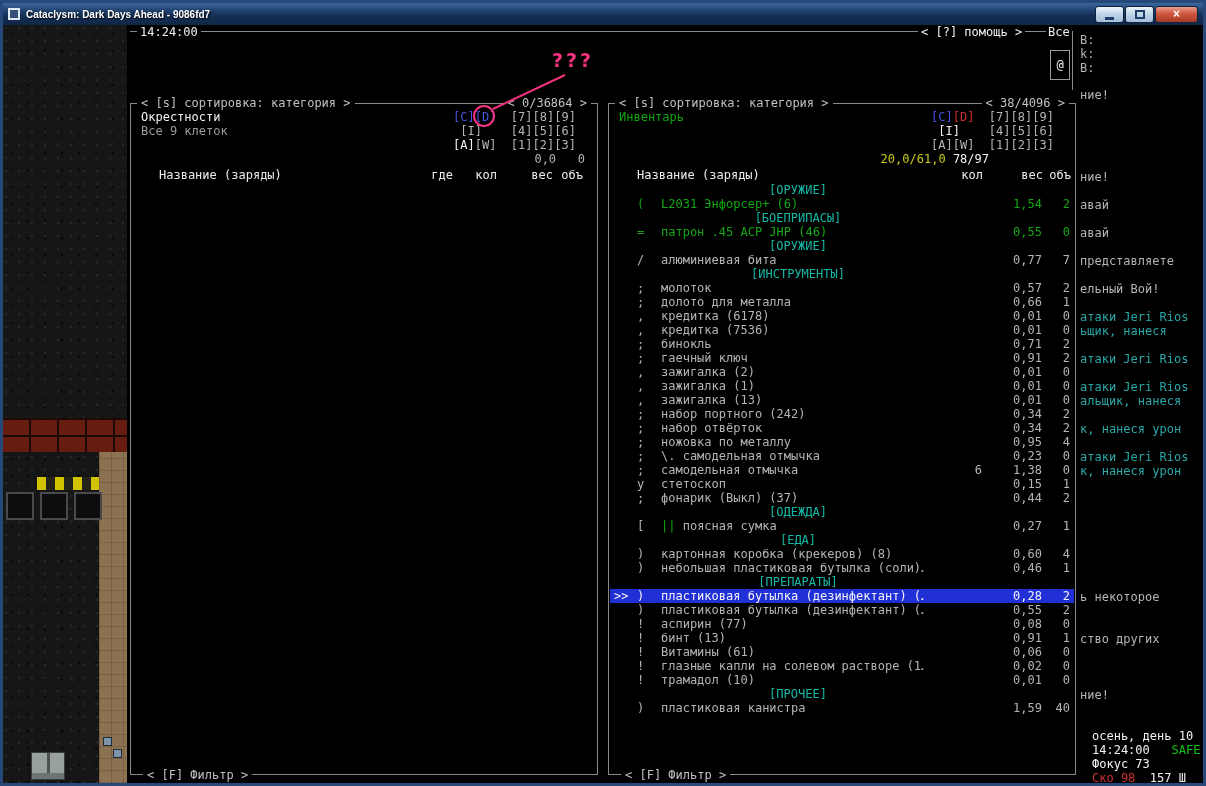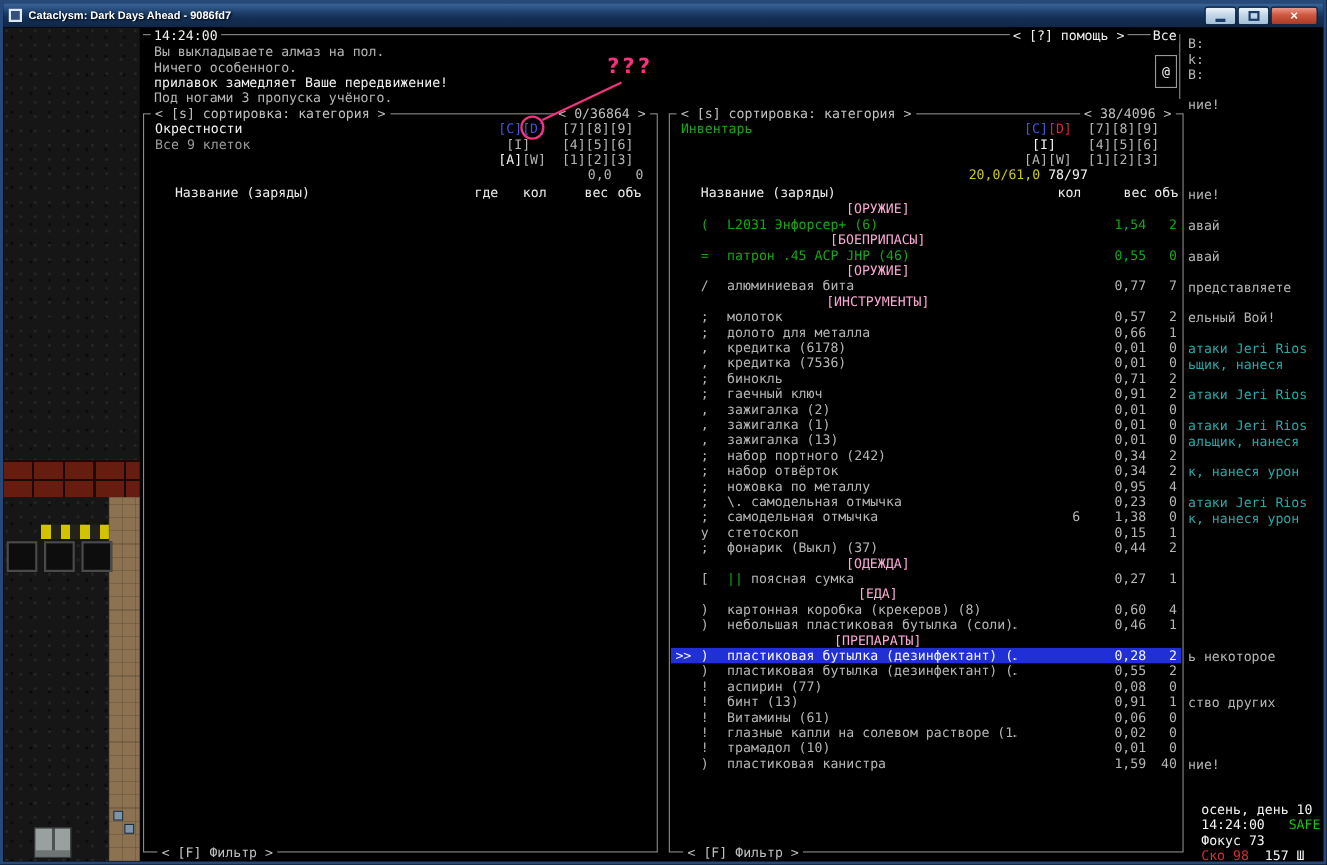--- a/index.html
+++ b/index.html
@@ -63,21 +63,21 @@
   .cols .nm{flex:1;overflow:hidden;}
   .cell{text-align:right;flex:0 0 auto;}
   .panel-left .wh{width:40px}.panel-left .q{width:44px}.panel-left .w{width:56px}.panel-left .v{width:30px}
   .panel-right .q{width:58px}.panel-right .w{width:60px}.panel-right .v{width:28px}
   .rows{position:absolute;top:79px;left:1px;right:1px;}
   .item-row{display:flex;height:14px;line-height:14px;padding:0 4px;color:#b5b5b5;white-space:pre;}
   .item-row .mk{width:23px;flex:0 0 auto;}
   .item-row .sym{width:24px;flex:0 0 auto;}
   .item-row .nm{flex:1;overflow:hidden;white-space:pre;}
   .item-row .q{width:58px}.item-row .w{width:60px}.item-row .v{width:28px}
-  .cat-row{height:14px;line-height:14px;text-align:center;color:#f9a8d4;padding-right:88px;white-space:pre;}
+  .cat-row{height:14px;line-height:14px;text-align:center;color:#14b8a6;padding-right:88px;white-space:pre;}
   .item-row.c-green{color:#13a813;}
   .sel{background:#2130d6;}
   .sel,.sel span{color:#f4f4f8 !important;}
 
   
   .sidelines{position:absolute;inset:0;pointer-events:none;}
   .side-line{position:absolute;white-space:pre;line-height:14px;}
 
   
   .qmarks{position:absolute;left:549px;top:24px;color:#f3337e;font-size:19px;font-weight:bold;letter-spacing:3px;font-family:"DejaVu Sans",sans-serif;}
@@ -118,26 +118,20 @@
       <div class="bluebit b1"></div>
       <div class="bluebit b2"></div>
     </div>
 
     <div class="msg-topline"></div>
     <div class="msg-rightline"></div>
     <div class="time">14:24:00</div>
     <div class="help">&lt; [?] помощь &gt;</div>
     <div class="all-label">Все</div>
     <div class="at-box">@</div>
-    <div class="messages">
-        <div class="msg-line c-gray">Вы выкладываете алмаз на пол.</div>
-        <div class="msg-line c-gray">Ничего особенного.</div>
-        <div class="msg-line c-white">прилавок замедляет Ваше передвижение!</div>
-        <div class="msg-line c-gray">Под ногами 3 пропуска учёного.</div>
-      </div>
 
     <div class="panel panel-left">
       <div class="sort">&lt; [s] сортировка: категория &gt;</div>
       <div class="counter">&lt; 0/36864 &gt;</div>
       <div class="p-title c-white">Окрестности</div>
       <div class="p-sub">Все 9 клеток</div>
       <div class="tab-grid"><div class="grid-row"><span class="c-blue">[C]</span><span class="c-blue">[D]</span><span>  </span><span class="c-gray">[7][8][9]</span></div><div class="grid-row"><span> </span><span class="c-gray">[I]</span><span>    </span><span class="c-gray">[4][5][6]</span></div><div class="grid-row"><span class="c-white">[A]</span><span class="c-gray">[W]</span><span>  </span><span class="c-gray">[1][2][3]</span></div></div>
       <div class="stats">0,0   0</div>
       <div class="cols">
         <span class="nm">Название (заряды)</span>
@@ -191,20 +185,21 @@
           <div class="item-row"><span class="mk"></span><span class="sym">)</span><span class="nm">картонная коробка (крекеров) (8)</span><span class="cell q"></span><span class="cell w">0,60</span><span class="cell v">4</span></div>
           <div class="item-row"><span class="mk"></span><span class="sym">)</span><span class="nm">небольшая пластиковая бутылка (соли)…</span><span class="cell q"></span><span class="cell w">0,46</span><span class="cell v">1</span></div>
           <div class="cat-row">[ПРЕПАРАТЫ]</div>
           <div class="item-row sel"><span class="mk">&gt;&gt;</span><span class="sym">)</span><span class="nm">пластиковая бутылка (дезинфектант) (…</span><span class="cell q"></span><span class="cell w">0,28</span><span class="cell v">2</span></div>
           <div class="item-row"><span class="mk"></span><span class="sym">)</span><span class="nm">пластиковая бутылка (дезинфектант) (…</span><span class="cell q"></span><span class="cell w">0,55</span><span class="cell v">2</span></div>
           <div class="item-row"><span class="mk"></span><span class="sym">!</span><span class="nm">аспирин (77)</span><span class="cell q"></span><span class="cell w">0,08</span><span class="cell v">0</span></div>
           <div class="item-row"><span class="mk"></span><span class="sym">!</span><span class="nm">бинт (13)</span><span class="cell q"></span><span class="cell w">0,91</span><span class="cell v">1</span></div>
           <div class="item-row"><span class="mk"></span><span class="sym">!</span><span class="nm">Витамины (61)</span><span class="cell q"></span><span class="cell w">0,06</span><span class="cell v">0</span></div>
           <div class="item-row"><span class="mk"></span><span class="sym">!</span><span class="nm">глазные капли на солевом растворе (1…</span><span class="cell q"></span><span class="cell w">0,02</span><span class="cell v">0</span></div>
           <div class="item-row"><span class="mk"></span><span class="sym">!</span><span class="nm">трамадол (10)</span><span class="cell q"></span><span class="cell w">0,01</span><span class="cell v">0</span></div>
+          <div class="cat-row">[ПРОЧЕЕ]</div>
           <div class="item-row"><span class="mk"></span><span class="sym">)</span><span class="nm">пластиковая канистра</span><span class="cell q"></span><span class="cell w">1,59</span><span class="cell v">40</span></div>
         </div>
       <div class="filter">&lt; [F] Фильтр &gt;</div>
     </div>
 
     <div class="sidelines">
         <div class="side-line" style="top: 8px; left: 1077px;"><span class="c-gray">B:</span></div>
         <div class="side-line" style="top: 22px; left: 1077px;"><span class="c-gray">k:</span></div>
         <div class="side-line" style="top: 36px; left: 1077px;"><span class="c-gray">B:</span></div>
         <div class="side-line" style="top: 63px; left: 1077px;"><span class="c-gray">ние!</span></div>

